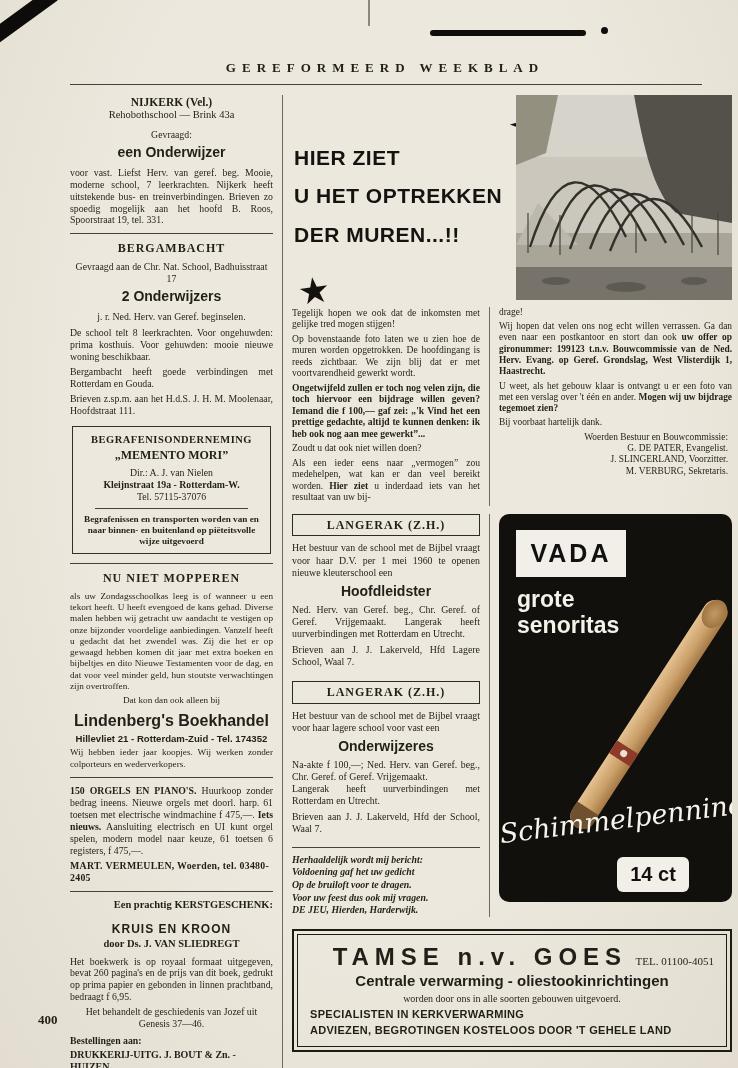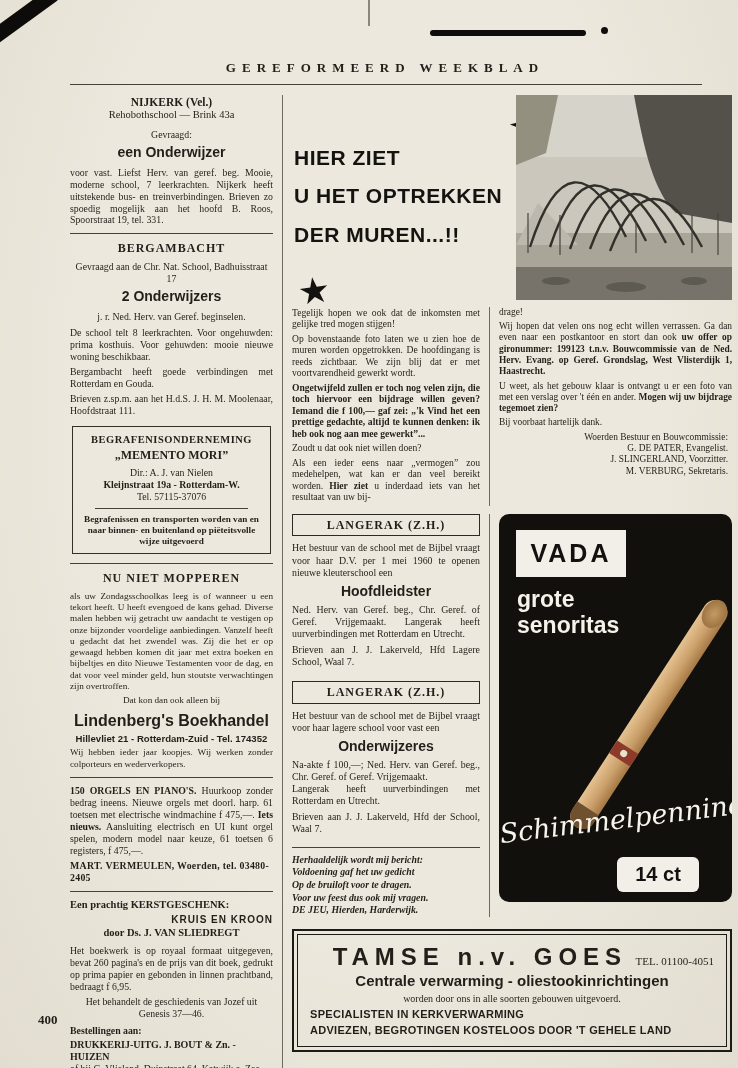--- a/index.html
+++ b/index.html
@@ -49,22 +49,22 @@
   .memento .l2 { font-weight:700; font-size:12px; margin:1px 0 4px; }
   .memento .l4 { font-weight:700; }
   .memento hr { border:0; border-top:1px solid #45423a; margin:5px 14px; }
   .memento .body { font-size:9.2px; font-weight:600; }
   .small-body { font-size:9.2px; }
   .lind-name { text-align:center; font-weight:800; font-size:16px; margin:5px 0 2px;
     font-family:"Liberation Sans", sans-serif; }
   .lind-addr { text-align:center; font-weight:700; font-size:9.6px;
     font-family:"Liberation Sans", sans-serif; margin-bottom:3px; }
   .orgels-contact { margin-top:4px; font-weight:700; letter-spacing:.3px; }
-  .kerst-intro { text-align:left; font-weight:700; font-size:10.5px; }
-  .kerst-title { text-align:right; font-weight:800; font-size:10px; margin:2px 0 1px;
+  .kerst-intro { text-align:right; font-weight:700; font-size:10.5px; }
+  .kerst-title { text-align:center; font-weight:800; font-size:12px; margin:10px 0 1px;
     font-family:"Liberation Sans", sans-serif; letter-spacing:1px; }
   .kerst-author { text-align:center; font-weight:700; font-size:10.5px; margin-bottom:5px; }
   .kerst-c { text-align:center; margin-top:3px; }
   .kerst-orders { margin-top:5px; font-weight:700; }
   .kerst-pub { font-weight:700; font-size:10px; margin-top:2px; }
   .page-number { position:absolute; left:38px; top:1012px; font-weight:700; font-size:13px; }
 
   
   .row-top { position:relative; height:208px; }
   .headline-block { position:absolute; left:2px; top:50px; width:214px; }
@@ -113,21 +113,21 @@
     border-radius:13px 0 0 13px; background:#6f5130; }
   .cigar-band { position:absolute; left:30%; top:0; width:15px; height:100%;
     background:#8d3a2a; }
   .cigar-band::after { content:""; position:absolute; left:4px; top:9px; width:7px; height:7px;
     border-radius:50%; background:#e9e2cf; }
   .cigar-tip { position:absolute; right:-1px; top:1px; width:30px; height:23px;
     border-radius:50%; background:radial-gradient(#c29a62, #8f6436); }
   .vada-script { position:absolute; left:0; top:290px; width:100%; text-align:center;
     font-family:"DejaVu Serif", serif; font-style:italic; font-size:27px;
     transform:rotate(-7deg); color:#f7f4ec; }
-  .vada-price { position:absolute; left:118px; bottom:10px; width:82px; height:35px;
+  .vada-price { position:absolute; left:118px; bottom:10px; width:72px; height:35px;
     background:#f2efe8; color:#121110; border-radius:6px; display:flex; align-items:center;
     justify-content:center; font-family:"Liberation Sans", sans-serif; font-weight:800;
     font-size:20px; }
 
   
   .tamse { margin-top:12px; border:2px solid #1d1b16; padding:3px; background:transparent; }
   .tamse-inner { border:1px solid #1d1b16; padding:7px 12px 8px; }
   .tamse-title { text-align:right; white-space:nowrap; }
   .tamse-name { font-family:"Liberation Sans", sans-serif; font-weight:800; font-size:24px;
     letter-spacing:6px; }

